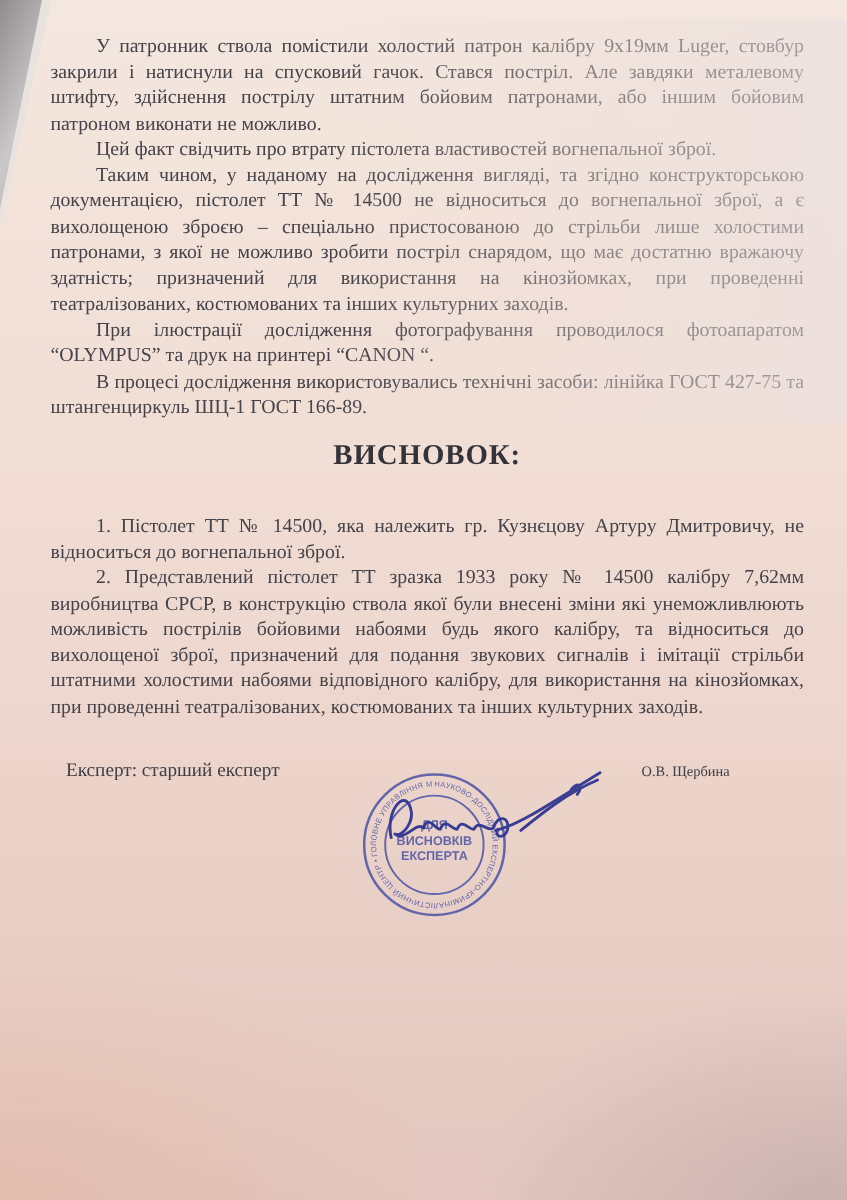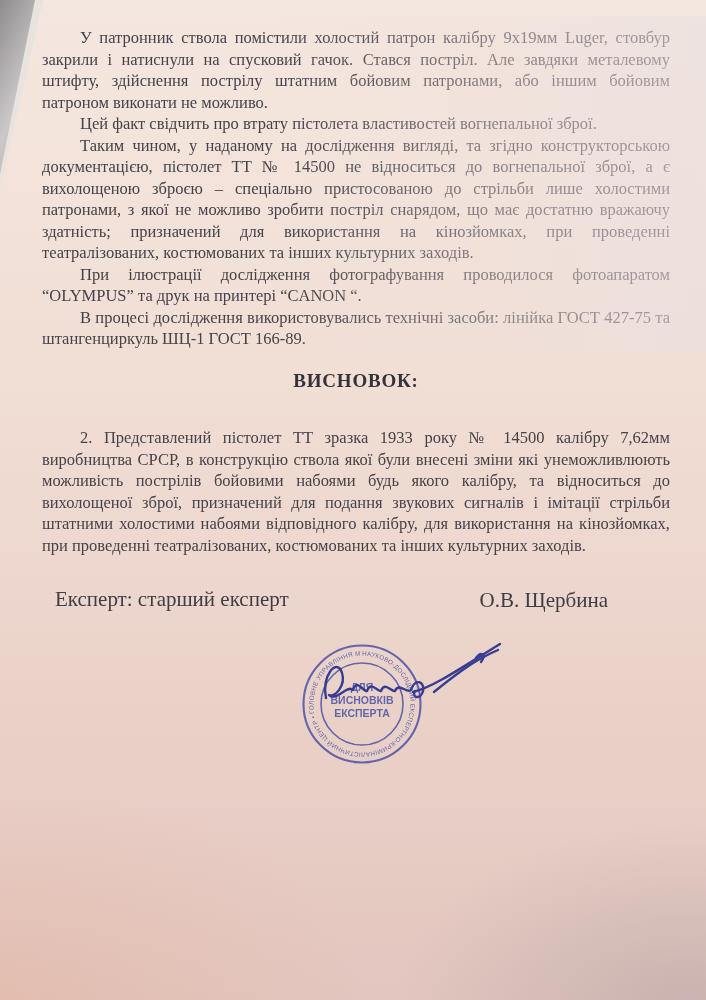--- a/index.html
+++ b/index.html
@@ -22,25 +22,25 @@
     clip-path:polygon(0 0, 35px 0, 0 174px);
   }
   .content {
     position:absolute; top:27px; left:42px; width:628px;
     color:#454249; font-size:16.5px; line-height:21.5px;
     text-rendering:optimizeLegibility;
   }
   .para { margin:0; text-indent:38px; text-align:justify; }
   .heading {
     margin:20px 0 36px; text-align:center;
-    font-size:19px; font-weight:bold; letter-spacing:0.8px; color:#34333a;
+    font-size:24px; font-weight:bold; letter-spacing:0.8px; color:#34333a;
   }
   .sig-row { display:flex; align-items:flex-start; margin-top:32px; }
-  .sig-left { margin-left:13px; text-align:right; font-size:21px; line-height:23px; color:#3e3c44; }
-  .sig-name { margin-left:auto; margin-right:62px; font-size:21px; color:#3e3c44; padding-top:2px; }
+  .sig-left { margin-left:13px; text-align:right; font-size:16px; line-height:23px; color:#3e3c44; }
+  .sig-name { margin-left:auto; margin-right:62px; font-size:12px; color:#3e3c44; padding-top:2px; }
   .fade-overlay {
     position:absolute; top:16px; left:280px; width:426px; height:336px;
     background:linear-gradient(90deg, rgba(240,226,219,0) 0%, rgba(238,224,219,0.42) 52%, rgba(234,224,224,0.60) 100%);
     pointer-events:none;
   }
   .stamp-svg { position:absolute; left:300px; top:642px; opacity:0.84; }
   .signature-svg { position:absolute; left:310px; top:634px; opacity:0.95; }
   .stamp-center { font-family:"Liberation Sans","DejaVu Sans",sans-serif; font-weight:bold; }
 </style>
 </head>
@@ -53,20 +53,21 @@
 
   <div class="content">
     <p class="para">У патронник ствола помістили холостий патрон калібру 9х19мм Luger, стовбур закрили і натиснули на спусковий гачок. Стався постріл. Але завдяки металевому штифту, здійснення пострілу штатним бойовим патронами, або іншим бойовим патроном виконати не можливо.</p>
     <p class="para">Цей факт свідчить про втрату пістолета властивостей вогнепальної зброї.</p>
     <p class="para">Таким чином, у наданому на дослідження вигляді, та згідно конструкторською документацією, пістолет ТТ № 14500 не відноситься до вогнепальної зброї, а є вихолощеною зброєю – спеціально пристосованою до стрільби лише холостими патронами, з якої не можливо зробити постріл снарядом,  що має достатню вражаючу здатність; призначений  для використання на кінозйомках, при проведенні театралізованих, костюмованих та інших культурних заходів.</p>
     <p class="para">При ілюстрації дослідження фотографування проводилося фотоапаратом “OLYMPUS” та  друк на принтері “CANON “.</p>
     <p class="para">В процесі дослідження використовувались технічні засоби: лінійка ГОСТ 427-75 та штангенциркуль ШЦ-1 ГОСТ 166-89.</p>
 
     <div class="heading">ВИСНОВОК:</div>
 
+    <p class="para">1. Пістолет ТТ № 14500, яка належить  гр. Кузнєцову Артуру Дмитровичу, не відноситься до вогнепальної зброї.</p>
     <p class="para">2.  Представлений пістолет ТТ зразка 1933 року № 14500 калібру 7,62мм виробництва СРСР, в конструкцію ствола якої були внесені зміни які унеможливлюють можливість пострілів бойовими набоями будь якого калібру, та відноситься  до вихолощеної зброї, призначений для подання звукових сигналів і імітації стрільби  штатними холостими набоями відповідного калібру, для використання на кінозйомках, при проведенні  театралізованих, костюмованих та інших культурних заходів.</p>
 
     <div class="sig-row">
       <div class="sig-left">
         <div>Експерт: старший експерт</div>
       </div>
       <div class="sig-name">О.В. Щербина</div>
     </div>
   </div>
 

